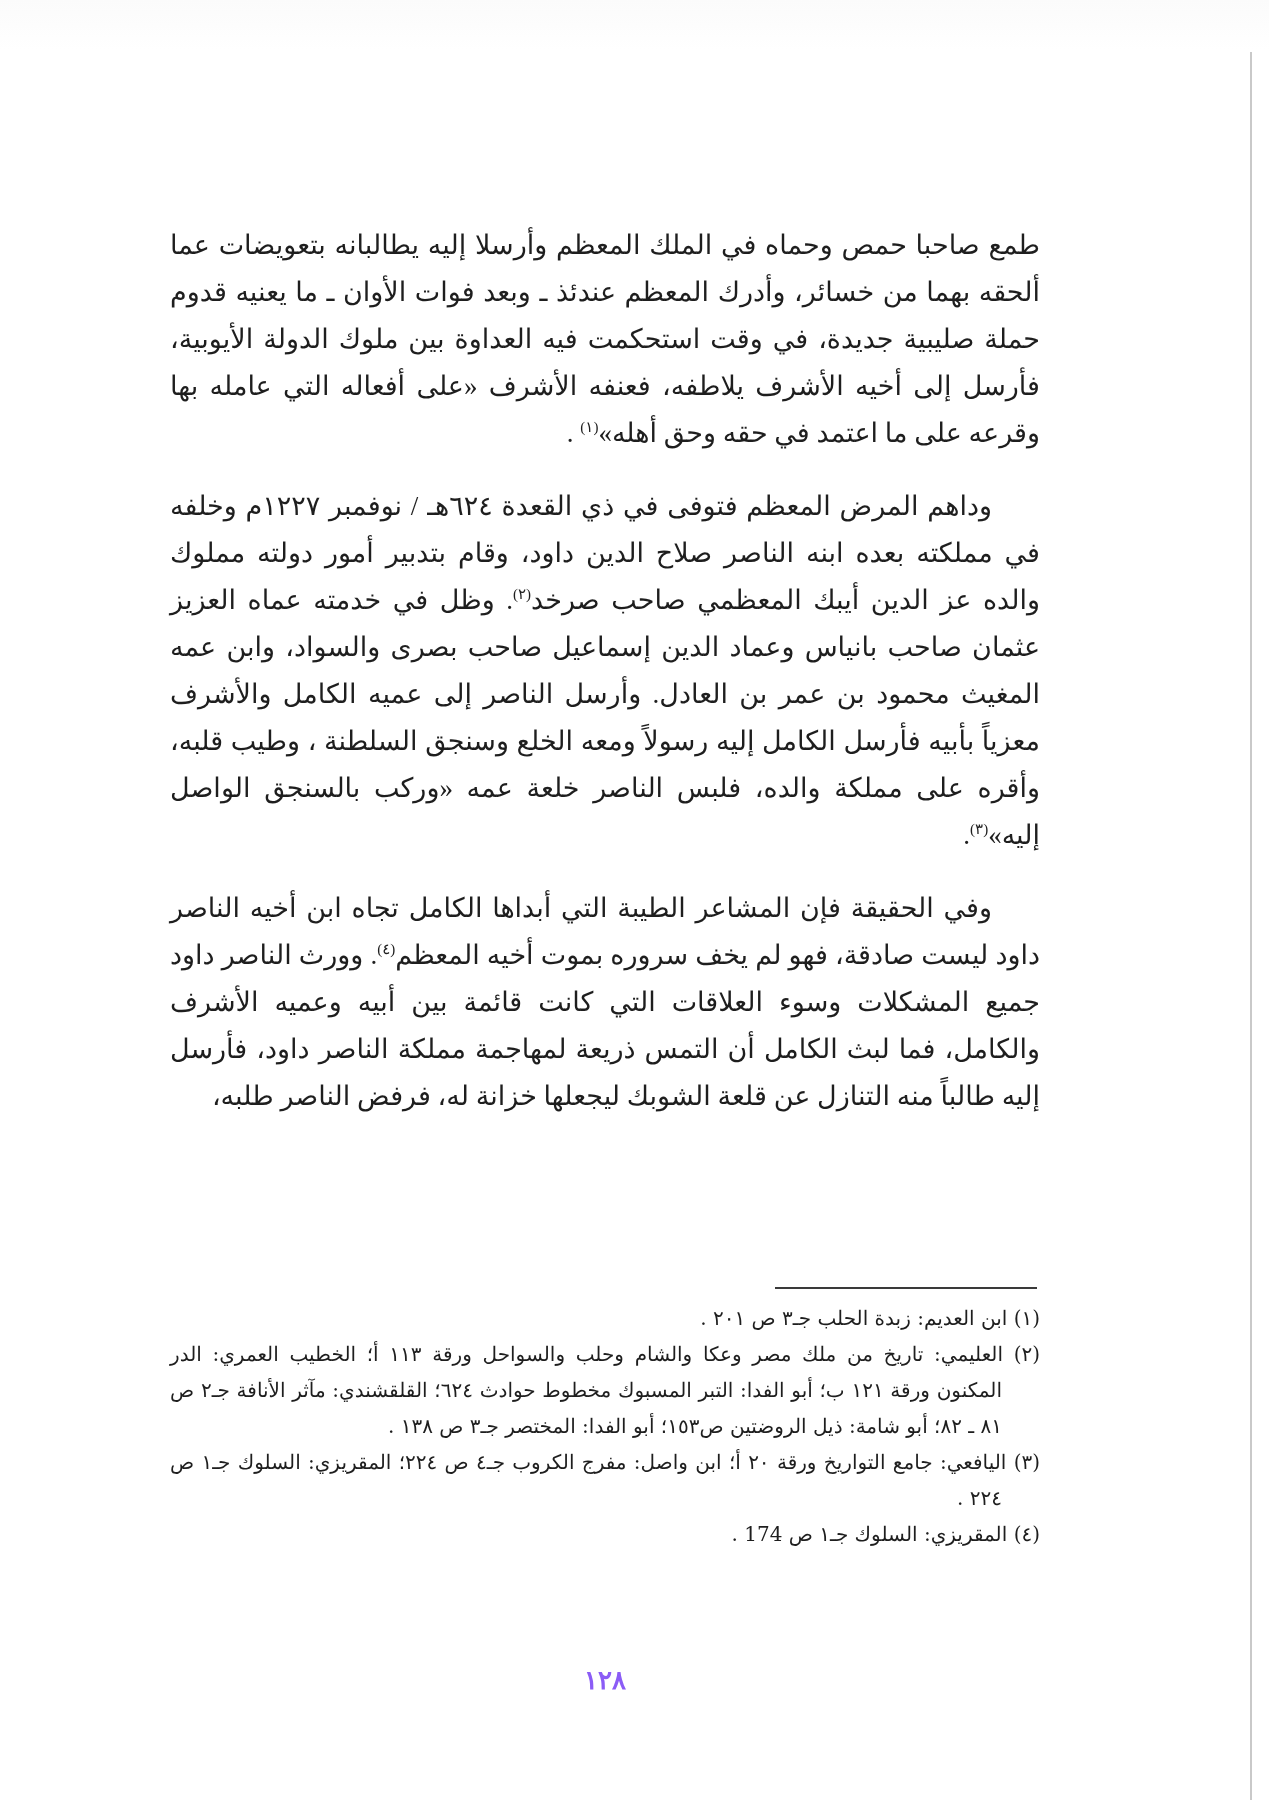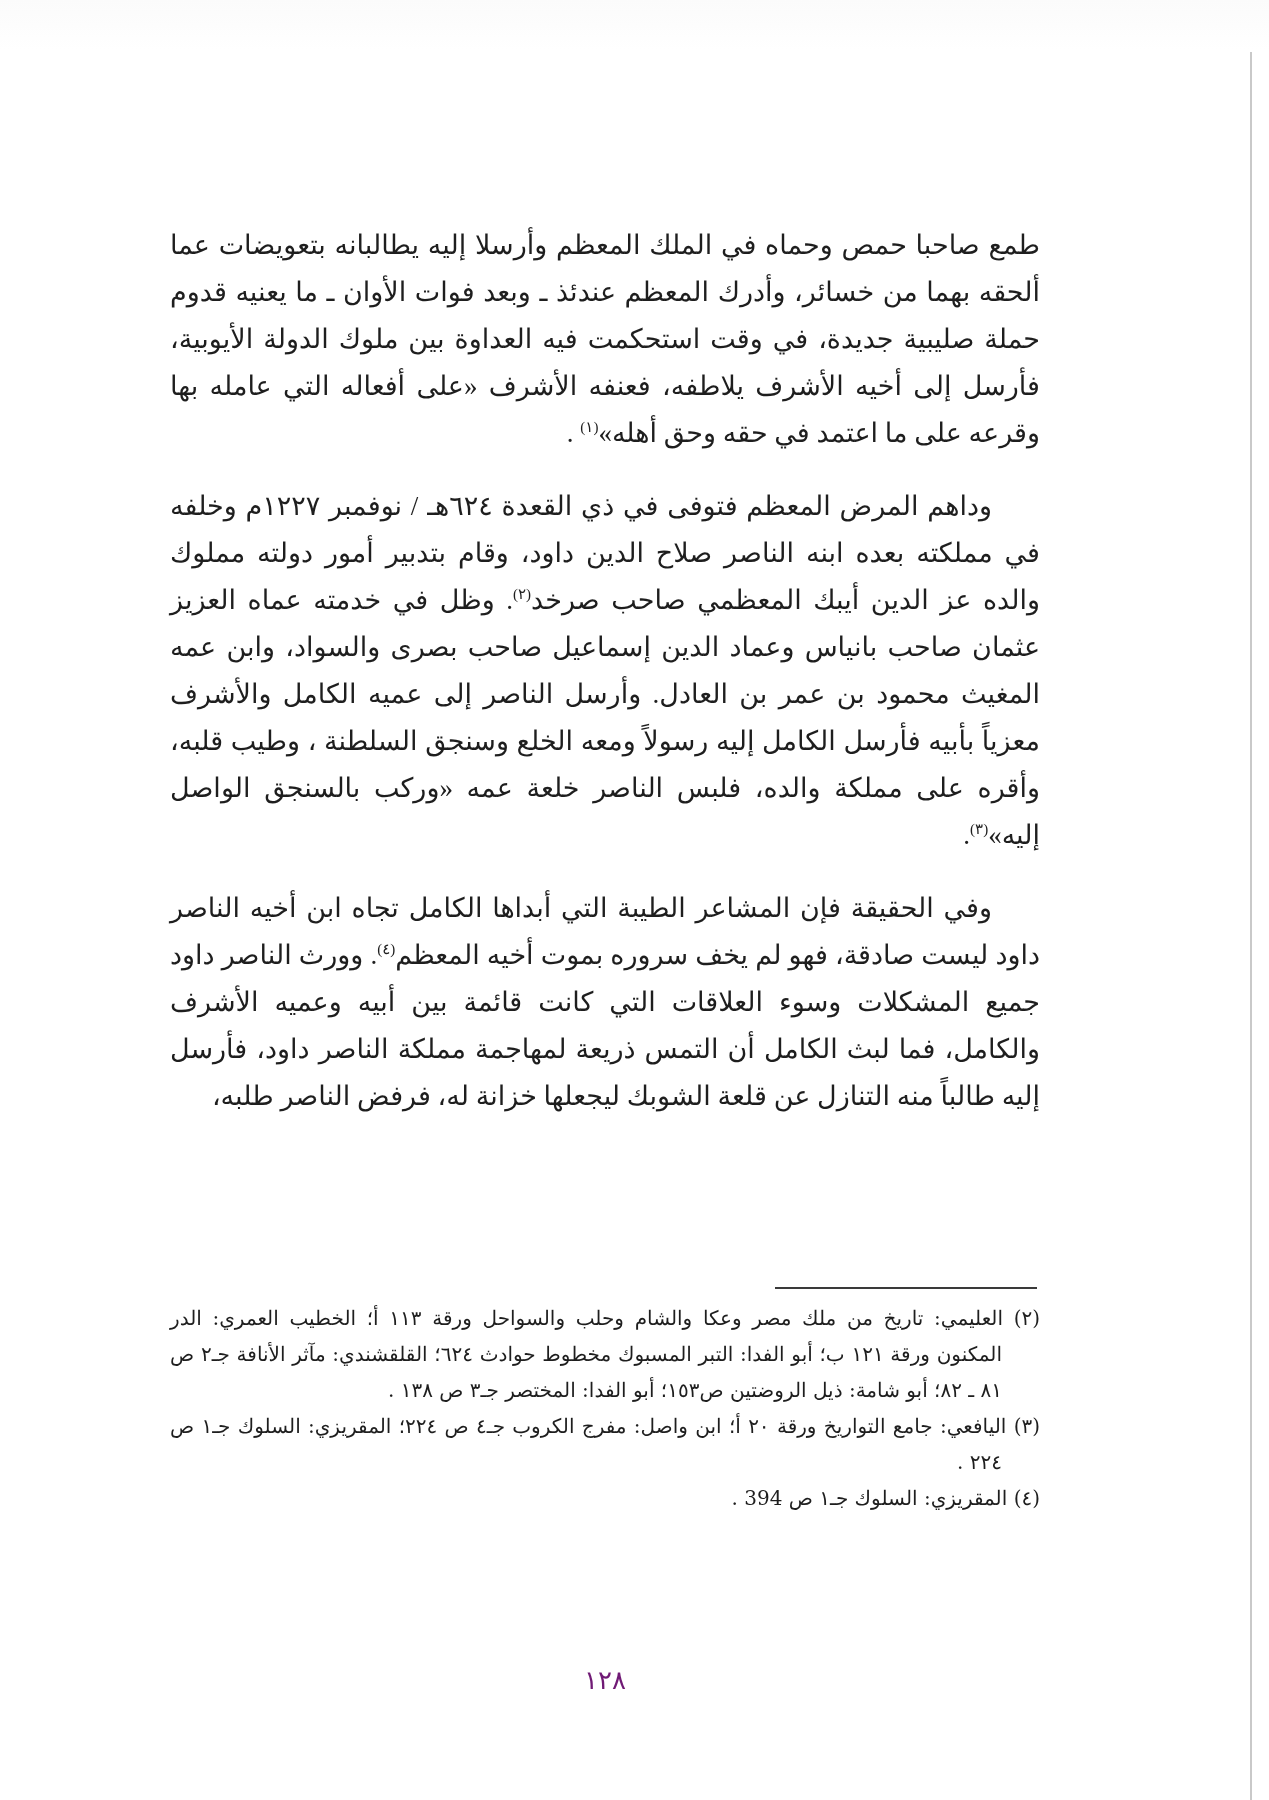--- a/index.html
+++ b/index.html
@@ -76,39 +76,40 @@
     }
     .footnote .num { font-weight: normal; }
     .page-number {
       position: absolute;
       left: 560px;
       top: 1665px;
       width: 90px;
       text-align: center;
       direction: rtl;
       font-size: 26px;
-      font-weight: normal;
-      color: #701a75;
+      font-weight: bold;
+      color: #8b5cf6;
     }
   </style>
 </head>
 <body>
 
 <div class="scan-shade-top"></div>
 <div class="page-edge"></div>
 
 <div class="page">
   <p class="paragraph"><span>طمع صاحبا حمص وحماه في الملك المعظم وأرسلا إليه يطالبانه بتعويضات عما ألحقه بهما من خسائر، وأدرك المعظم عندئذ ـ وبعد فوات الأوان ـ ما يعنيه قدوم حملة صليبية جديدة، في وقت استحكمت فيه العداوة بين ملوك الدولة الأيوبية، فأرسل إلى أخيه الأشرف يلاطفه، فعنفه الأشرف «على أفعاله التي عامله بها وقرعه على ما اعتمد في حقه وحق أهله»</span><sup>(١)</sup><span> .</span></p>
 
   <p class="paragraph indent"><span>وداهم المرض المعظم فتوفى في ذي القعدة ٦٢٤هـ / نوفمبر ١٢٢٧م وخلفه في مملكته بعده ابنه الناصر صلاح الدين داود، وقام بتدبير أمور دولته مملوك والده عز الدين أيبك المعظمي صاحب صرخد</span><sup>(٢)</sup><span>. وظل في خدمته عماه العزيز عثمان صاحب بانياس وعماد الدين إسماعيل صاحب بصرى والسواد، وابن عمه المغيث محمود بن عمر بن العادل. وأرسل الناصر إلى عميه الكامل والأشرف معزياً بأبيه فأرسل الكامل إليه رسولاً ومعه الخلع وسنجق السلطنة ، وطيب قلبه، وأقره على مملكة والده، فلبس الناصر خلعة عمه «وركب بالسنجق الواصل إليه»</span><sup>(٣)</sup><span>.</span></p>
 
   <p class="paragraph indent"><span>وفي الحقيقة فإن المشاعر الطيبة التي أبداها الكامل تجاه ابن أخيه الناصر داود ليست صادقة، فهو لم يخف سروره بموت أخيه المعظم</span><sup>(٤)</sup><span>. وورث الناصر داود جميع المشكلات وسوء العلاقات التي كانت قائمة بين أبيه وعميه الأشرف والكامل، فما لبث الكامل أن التمس ذريعة لمهاجمة مملكة الناصر داود، فأرسل إليه طالباً منه التنازل عن قلعة الشوبك ليجعلها خزانة له، فرفض الناصر طلبه،</span></p>
 </div>
 
 <div class="footnote-rule"></div>
 
 <div class="footnotes">
+  <p class="footnote"><span class="num">(١)</span> <span>ابن العديم: زبدة الحلب جـ٣ ص ٢٠١ .</span></p>
   <p class="footnote"><span class="num">(٢)</span> <span>العليمي: تاريخ من ملك مصر وعكا والشام وحلب والسواحل ورقة ١١٣ أ؛ الخطيب العمري: الدر المكنون ورقة ١٢١ ب؛ أبو الفدا: التبر المسبوك مخطوط حوادث ٦٢٤؛ القلقشندي: مآثر الأنافة جـ٢ ص ٨١ ـ ٨٢؛ أبو شامة: ذيل الروضتين ص١٥٣؛ أبو الفدا: المختصر جـ٣ ص ١٣٨ .</span></p>
   <p class="footnote"><span class="num">(٣)</span> <span>اليافعي: جامع التواريخ ورقة ٢٠ أ؛ ابن واصل: مفرج الكروب جـ٤ ص ٢٢٤؛ المقريزي: السلوك جـ١ ص ٢٢٤ .</span></p>
-  <p class="footnote"><span class="num">(٤)</span> <span>المقريزي: السلوك جـ١ ص 394 .</span></p>
+  <p class="footnote"><span class="num">(٤)</span> <span>المقريزي: السلوك جـ١ ص 174 .</span></p>
 </div>
 
 <div class="page-number">١٢٨</div>
 
 </body></html>

